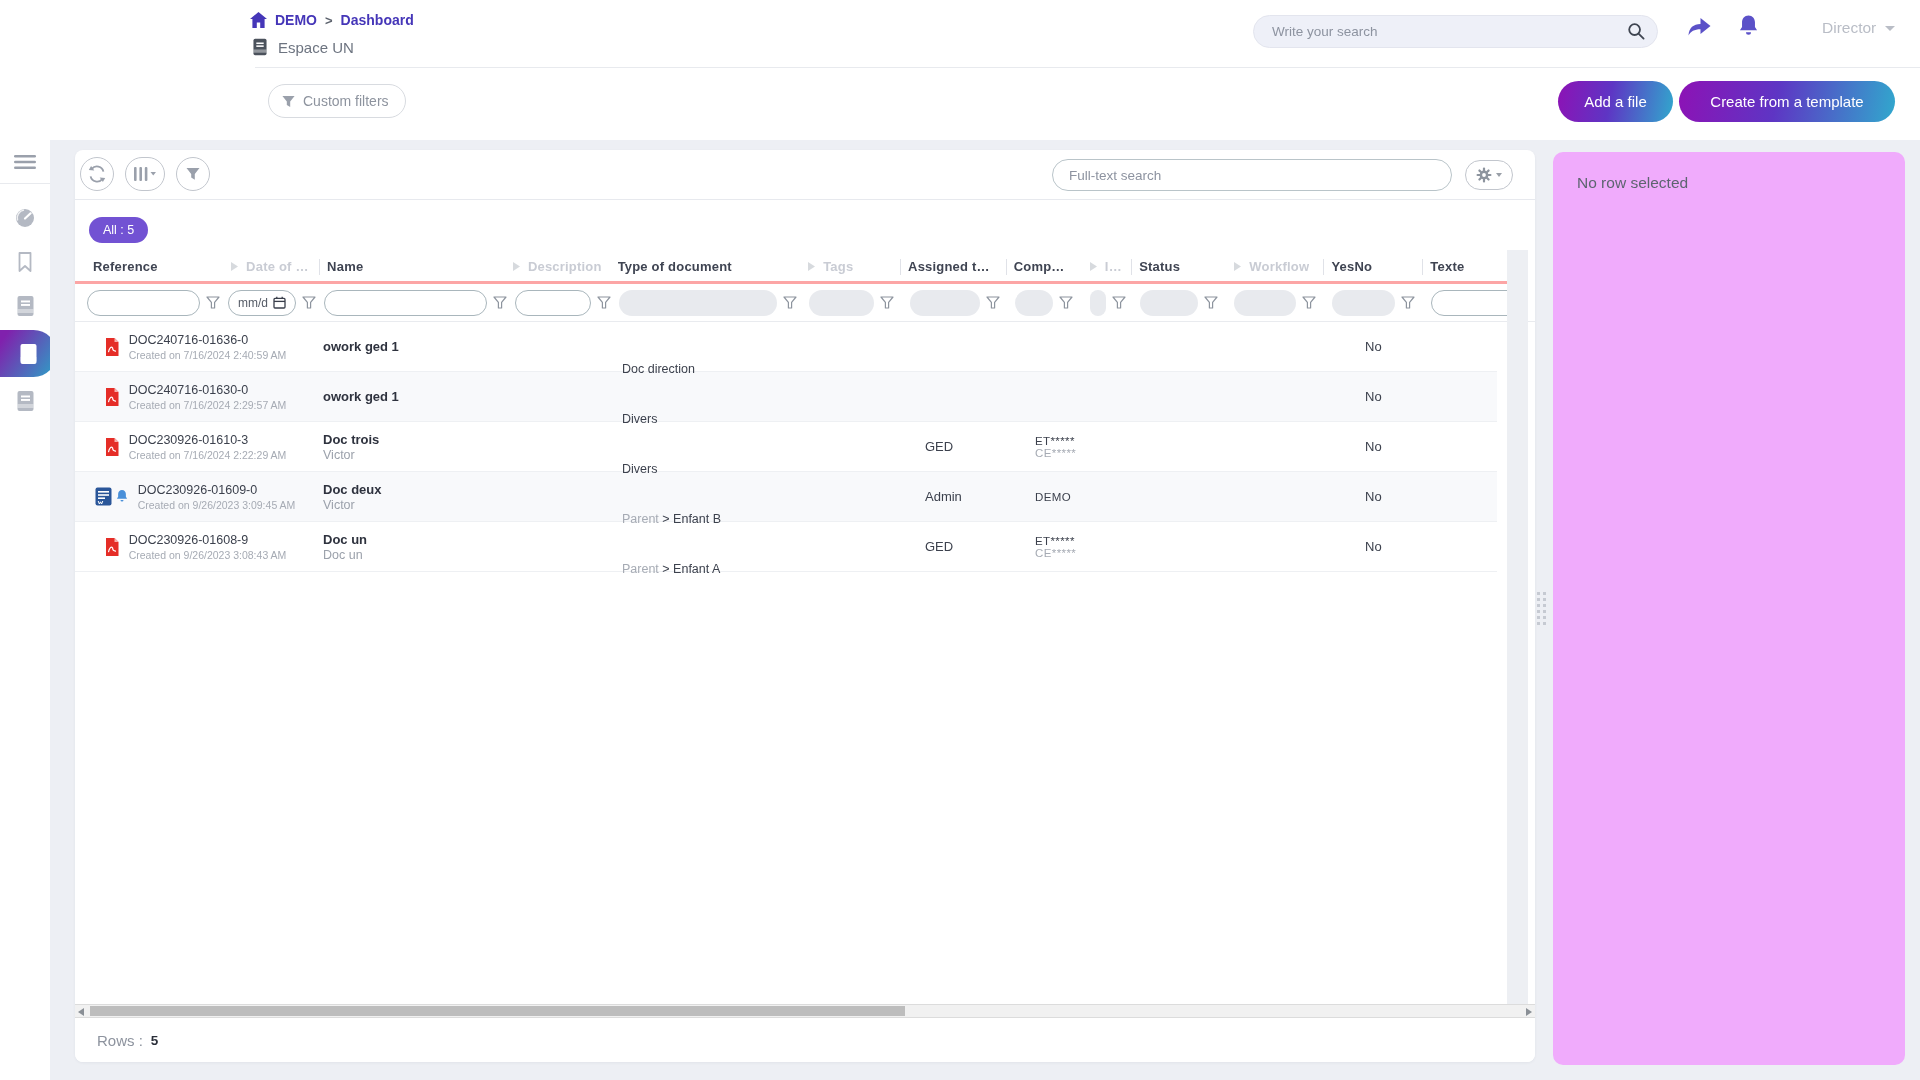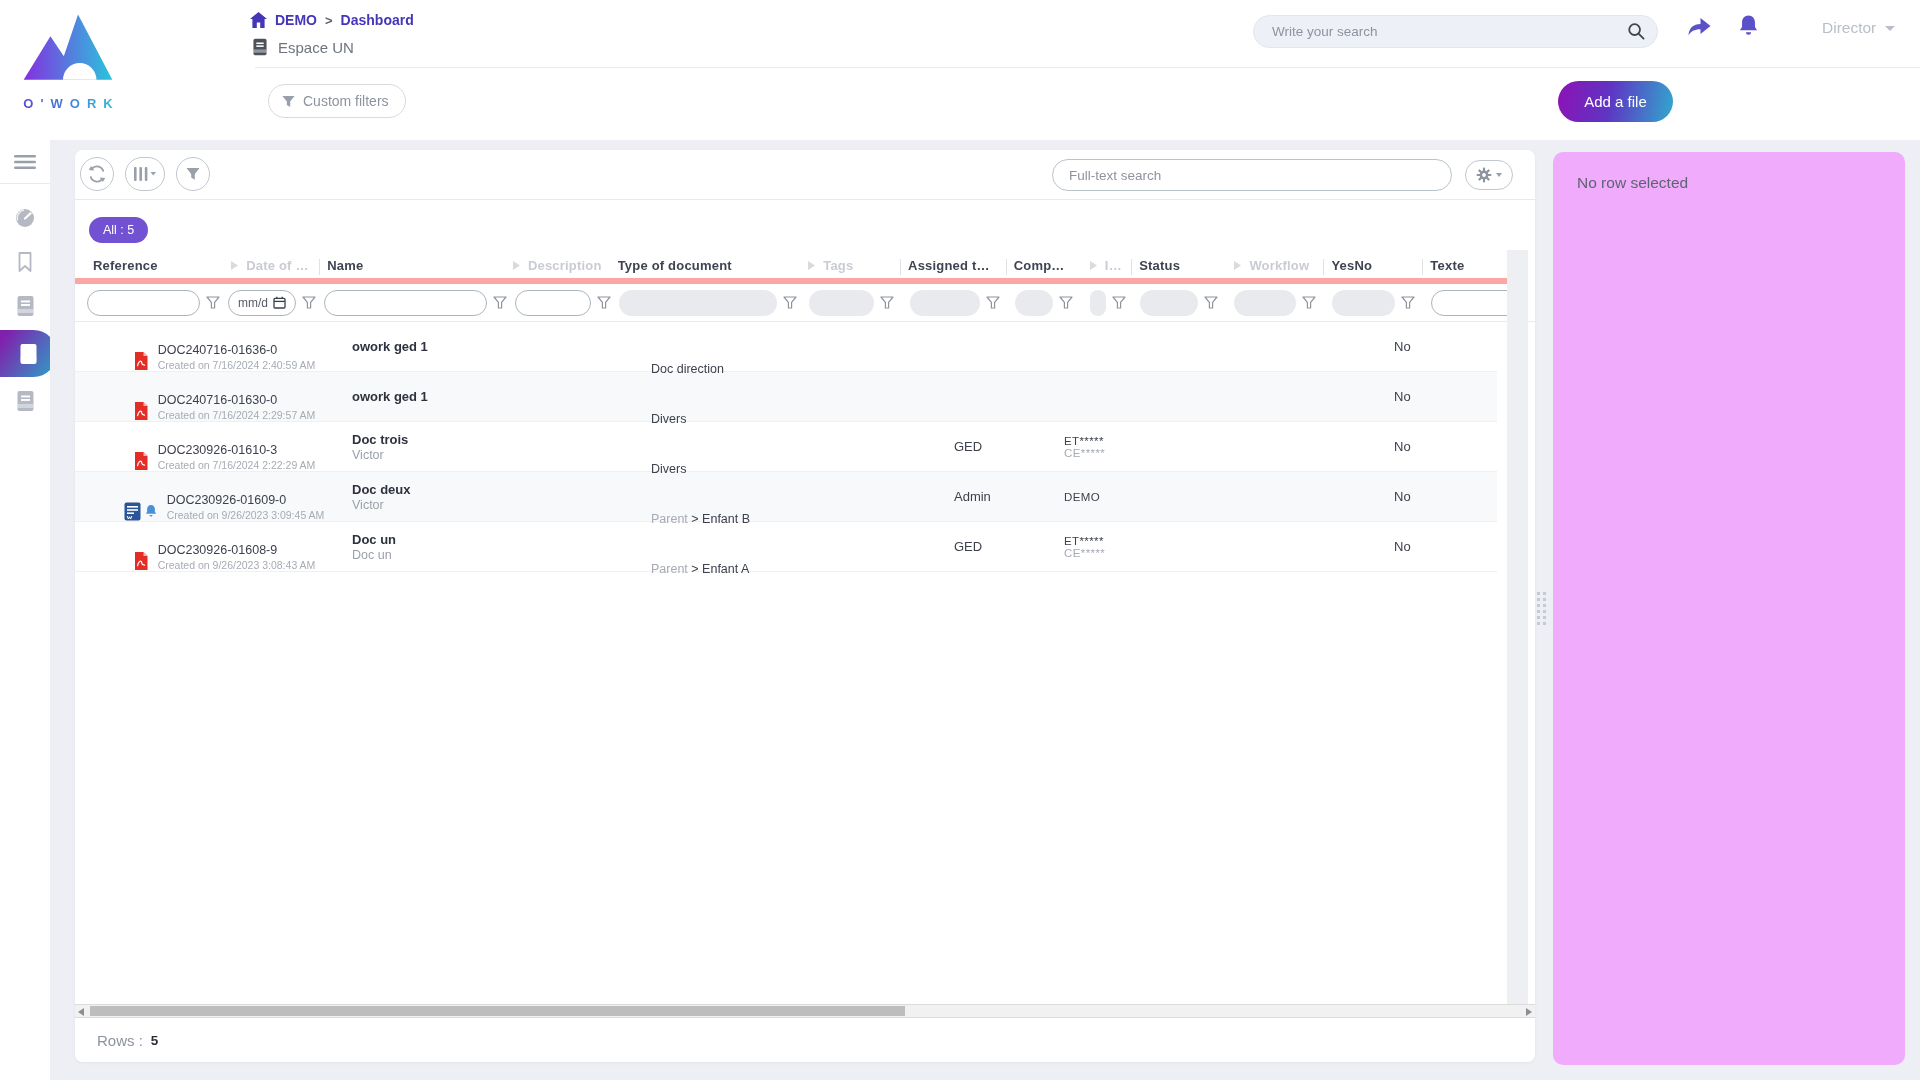--- a/index.html
+++ b/index.html
@@ -70,41 +70,41 @@
   .gearbtn { position:absolute; left:1390px; top:10px; width:48px; height:30px; border:1px solid #c2c6cd;
     border-radius:15px; background:#fff; display:flex; align-items:center; justify-content:center; gap:4px; cursor:pointer; }
   .mini-caret { width:0; height:0; border-left:3.5px solid transparent; border-right:3.5px solid transparent;
     border-top:4px solid #9aa0a8; }
 
   .badge-wrap { padding:17px 0 9px 14px; flex:none; }
   .allbadge { display:inline-flex; align-items:center; height:26px; padding:0 14px; border-radius:13px;
     background:#7252d3; color:#fff; font-size:12.5px; cursor:pointer; }
 
   .hrow { display:flex; align-items:center; height:32px; padding-left:10px; width:1453px;
-    border-bottom:6px solid #fca5a5; flex:none;justify-content:flex-end; }
+    border-bottom:3px solid #fca5a5; flex:none; }
   .hcell { display:flex; align-items:center; gap:7px; padding:0 8px; position:relative; height:100%; cursor:pointer; }
   .hcell.sep::before { content:''; position:absolute; left:0; top:7px; height:16px; width:1px; background:#e0e2e8; }
   .hlabel { font-size:13px; font-weight:700; color:#3f4452; letter-spacing:.2px; white-space:nowrap;
     overflow:hidden; text-overflow:ellipsis; }
   .hlabel.muted { color:#c9ccd4; }
 
   .frow { display:flex; align-items:center; height:38px; padding-left:10px; border-bottom:1px solid #e9ebef; flex:none; }
   .fcell { display:flex; align-items:center; gap:6px; padding:0 6px 0 2px; height:100%; }
   .fin { height:26px; border:1px solid #a9b6bc; border-radius:14px; background:#fff; outline:none;
     padding:0 10px; font-size:12px; color:#3c414d; min-width:0; font-family:inherit; }
   .fpill { height:26px; border-radius:14px; background:#e8eaee; }
   .fdate { display:flex; align-items:center; gap:5px; height:26px; border:1px solid #a9b6bc; border-radius:14px;
     background:#fff; padding:0 9px; font-size:12px; color:#555b66; }
   .funnel { display:flex; cursor:pointer; }
 
   .rows-wrap { flex:none; }
   .trow { display:flex; height:50px; border-bottom:1px solid #eef0f3; width:1422px; cursor:pointer; }
   .trow.alt { background:#f8f9fb; }
   .cell { display:flex; flex-direction:column; justify-content:center; padding:0 8px; white-space:nowrap; }
-  .cell-ref { flex-direction:row; align-items:flex-end; gap:9px;margin-left:29px; }
+  .cell-ref { flex-direction:row; align-items:center; gap:9px; }
   .docicons { display:flex; align-items:center; gap:3px; flex:none; }
   .ref-id { font-size:12.5px; color:#3c414d; }
   .ref-sub { font-size:10.5px; color:#a6abb4; margin-top:2px; }
   .nm { font-size:13px; font-weight:700; color:#2e323e; }
   .nm-sub { font-size:12.5px; color:#9ba1ab; margin-top:1px; }
   .typ { font-size:12.5px; color:#3c414d;margin-top:44px; }
   .typ .pfx { color:#a6abb4; }
   .asg { font-size:13px; color:#3c414d; }
   .cmp { font-size:11.5px; color:#3c414d; letter-spacing:.4px; }
   .cmp-sub { font-size:11.5px; color:#a6abb4; letter-spacing:.4px; }
@@ -132,35 +132,20 @@
   .drag-dots { position:absolute; left:1487px; top:452px; display:grid; grid-template-columns:3px 3px;
     gap:3px; cursor:grab; }
   .drag-dots i { width:3px; height:3px; background:#c6cad2; display:block; }
 </style>
 </head>
 <body>
 
 <div class="app">
 
   <header class="tophead">
-    <div class="logo">
-      <span>
-        <svg width="92" height="84" viewBox="0 0 110 100">
-          <defs>
-              <linearGradient id="lgA" x1="0" y1="0" x2="1" y2="0">
-            <stop offset="0" stop-color="#8430e0"></stop>
-                <stop offset="1" stop-color="#2ac4dc"></stop>
-          </linearGradient>
-            </defs>
-          <path d="M2 88 L34 36 L50 60 L67 10 L108 88 Z" fill="url(#lgA)"></path>
-          <path d="M49 88 A20 20 0 0 1 89 88 Z" fill="#fff"></path>
-        </svg>
-      </span>
-      <div class="logo-text">O'WORK</div>
-    </div>
 
     <nav class="breadcrumb">
       <span style="display:flex">
         <svg width="17" height="16" viewBox="0 0 17 16">
             <path d="M8.5 0 L17 7 H14.6 V16 H10.2 V10.5 H6.8 V16 H2.4 V7 H0 Z" fill="#4536b8"></path>
           </svg>
       </span>
       <a>DEMO</a>
       <span class="sep">&gt;</span>
       <a>Dashboard</a>
@@ -210,20 +195,21 @@
           <path d="M8.6 17.4 a2.4 2.4 0 0 0 4.8 0 Z" fill="#5b51c8"></path>
         </svg>
     </button>
 
     <div class="usermenu">
       <span>Director</span>
       <span class="caret"></span>
     </div>
 
     <button class="gbtn btn-add">Add a file</button>
+    <button class="gbtn btn-create">Create from a template</button>
   </header>
 
   <aside class="sidebar">
     <div class="burger">
       <span style="display:flex">
         <svg width="22" height="16" viewBox="0 0 22 16">
             <g fill="#9aa0ab">
               <rect x="0" y="1" width="22" height="2.6" rx="1.3"></rect>
               <rect x="0" y="6.7" width="22" height="2.6" rx="1.3"></rect>
               <rect x="0" y="12.4" width="22" height="2.6" rx="1.3"></rect>

